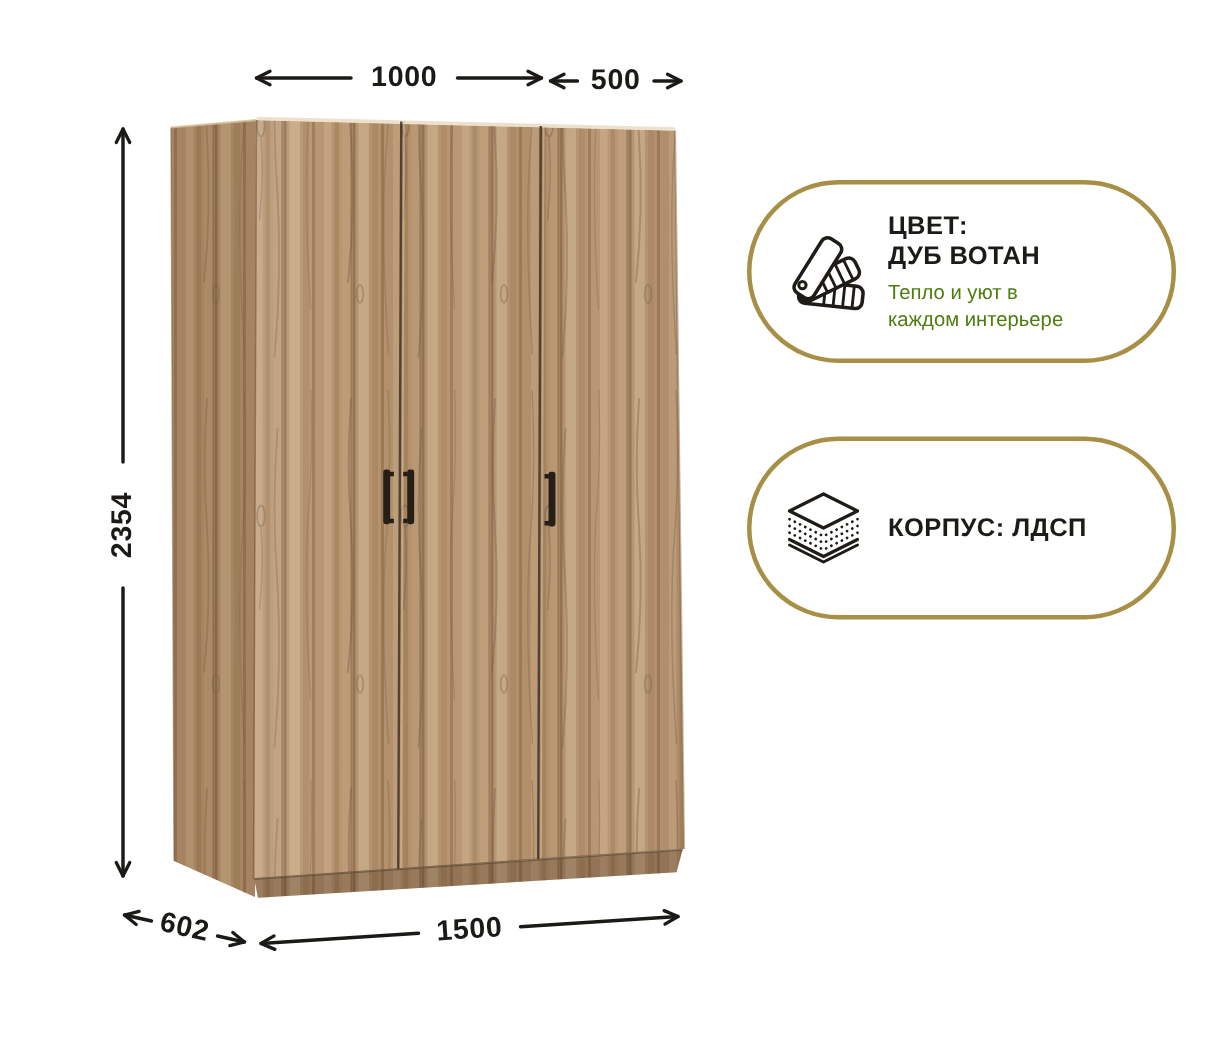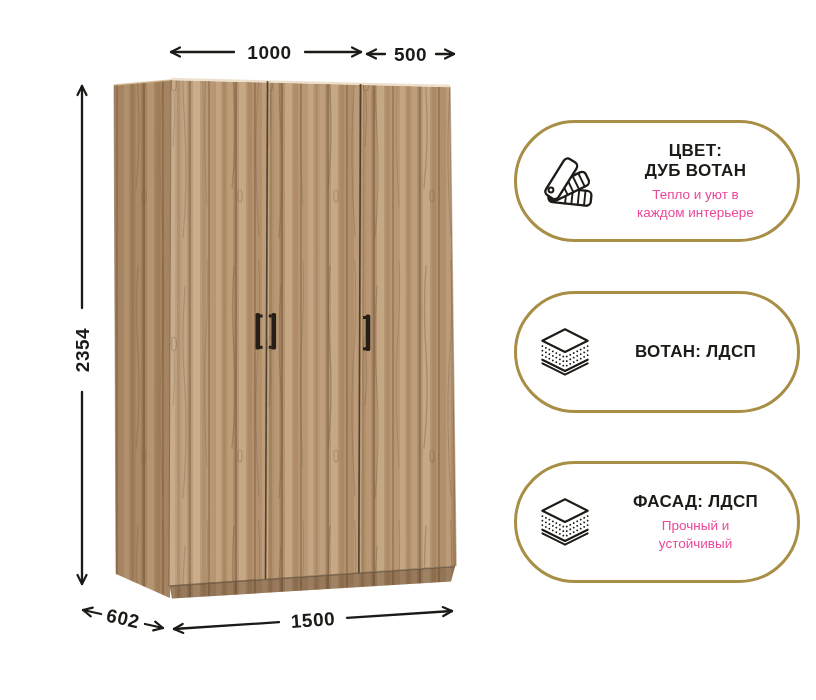--- a/index.html
+++ b/index.html
@@ -6,35 +6,34 @@
   .canvas{
     position:relative;width:816px;height:700px;background:#ffffff;overflow:hidden;
     font-family:"Liberation Sans", sans-serif;color:#1d1b17;margin-left:28px;
   }
   .scene{position:absolute;left:0;top:0;}
   .dim-label{
     font-family:"Liberation Sans", sans-serif;
     font-size:19px;font-weight:700;fill:#1c1a17;letter-spacing:.5px;
   }
   .badge{
-    position:absolute;left:486px;width:286px;height:122px;
+    position:absolute;left:470px;width:286px;height:122px;
     background:#ffffff;border:3px solid #a88f46;border-radius:62px;
     box-sizing:border-box;display:flex;align-items:center;
     padding:0 14px 0 17px;
-    text-align:center;
   }
   .badge-icon{flex:0 0 62px;width:62px;height:62px;display:flex;align-items:center;justify-content:center;}
   .badge-text{flex:1;padding-left:12px;}
   .badge-title{
     font-size:17px;font-weight:700;line-height:1.2;letter-spacing:.3px;
     color:#1d1b17;white-space:pre-line;
   }
   .badge-sub{
     margin-top:5px;font-size:13.5px;font-weight:500;line-height:1.3;
-    color:#ec4899;white-space:pre-line;
+    color:#4d7c0f;white-space:pre-line;
   }
   .b1{top:120px;} .b2{top:291px;} .b3{top:461px;}
 </style>
 </head>
 <body>
 
 <div class="canvas">
 
   <svg class="scene" width="816" height="700" viewBox="0 0 816 700">
     <defs>
@@ -189,39 +188,18 @@
             <path d="M7,25.5 L32,38 L57,25.5"></path>
             <path d="M7,30.5 L32,43 L57,30.5"></path>
             <path d="M7,35.5 L32,48 L57,35.5"></path>
           </g>
           <path d="M7,40.5 L32,53 L57,40.5" stroke-width="2.4"></path>
           <path d="M7,44.5 L32,57 L57,44.5" stroke-width="2.2"></path>
         </g>
       </svg>
     </div>
     <div class="badge-text">
-      <div class="badge-title">ВОТАН: ЛДСП</div>
+      <div class="badge-title">КОРПУС: ЛДСП</div>
     </div>
   </div>
 
-  <div class="badge b3">
-    <div class="badge-icon">
-      <svg width="58" height="58" viewBox="0 0 64 64">
-        <g fill="none" stroke="#1f1c18" stroke-linejoin="round" stroke-linecap="round">
-          <path d="M32,7 L57,19.5 L32,32 L7,19.5 Z" fill="#ffffff" stroke-width="2.4"></path>
-          <g stroke-width="2" stroke-dasharray="0.1 4.2">
-            <path d="M7,25.5 L32,38 L57,25.5"></path>
-            <path d="M7,30.5 L32,43 L57,30.5"></path>
-            <path d="M7,35.5 L32,48 L57,35.5"></path>
-          </g>
-          <path d="M7,40.5 L32,53 L57,40.5" stroke-width="2.4"></path>
-          <path d="M7,44.5 L32,57 L57,44.5" stroke-width="2.2"></path>
-        </g>
-      </svg>
-    </div>
-    <div class="badge-text">
-      <div class="badge-title">ФАСАД: ЛДСП</div>
-      <div class="badge-sub">Прочный и
-устойчивый</div>
-    </div>
-  </div>
 
 </div>
 
 </body></html>

